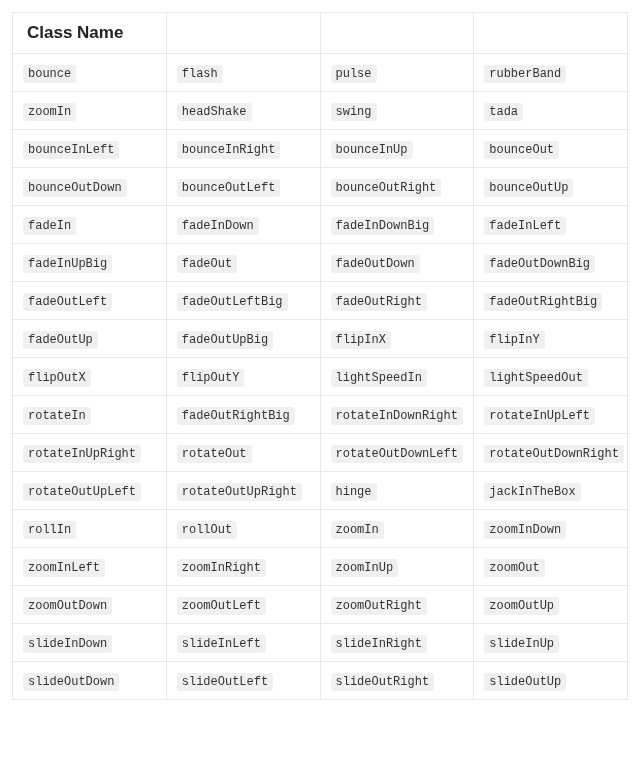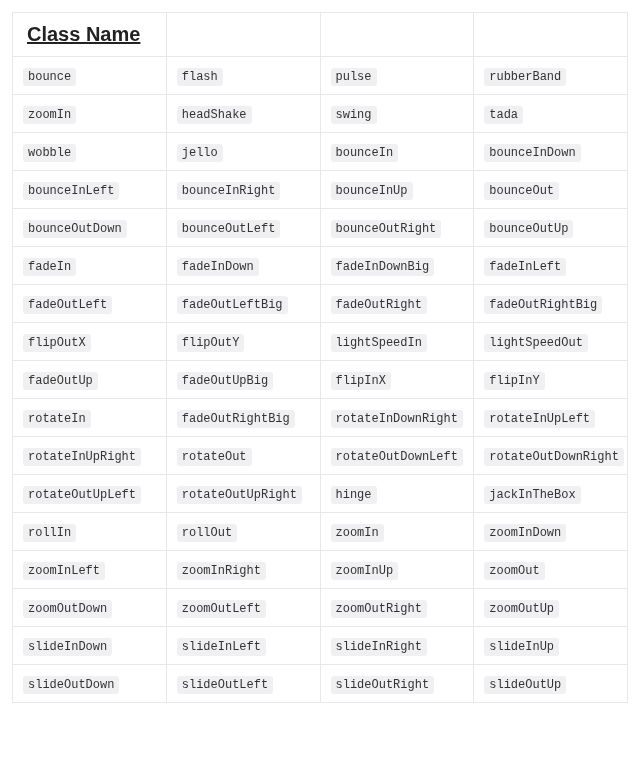--- a/index.html
+++ b/index.html
@@ -19,25 +19,24 @@
   }
   th, td {
     border: 1px solid #e8e8e8;
     padding: 8px 10px;
     text-align: left;
     vertical-align: middle;
     height: 38px;
   }
   th {
     font-weight: 600;
-    font-size: 20px;
+    font-size: 17px;
     color: #222;
     background: #fff;
     padding: 10px 14px;
-    text-decoration: underline;
   }
   code {
     font-family: "SFMono-Regular", Consolas, "Liberation Mono", Menlo, monospace;
     font-size: 12px;
     background: #f0f0f2;
     color: #333;
     padding: 2px 5px;
     border-radius: 3px;
     white-space: nowrap;
   }
@@ -61,60 +60,60 @@
         <td><code>pulse</code></td>
         <td><code>rubberBand</code></td>
       </tr>
       <tr>
         <td><code>zoomIn</code></td>
         <td><code>headShake</code></td>
         <td><code>swing</code></td>
         <td><code>tada</code></td>
       </tr>
       <tr>
-        <td><code>wobble</code></td>
-        <td><code>jello</code></td>
-        <td><code>bounceIn</code></td>
-        <td><code>bounceInDown</code></td>
-      </tr>
-      <tr>
         <td><code>bounceInLeft</code></td>
         <td><code>bounceInRight</code></td>
         <td><code>bounceInUp</code></td>
         <td><code>bounceOut</code></td>
       </tr>
       <tr>
         <td><code>bounceOutDown</code></td>
         <td><code>bounceOutLeft</code></td>
         <td><code>bounceOutRight</code></td>
         <td><code>bounceOutUp</code></td>
       </tr>
       <tr>
         <td><code>fadeIn</code></td>
         <td><code>fadeInDown</code></td>
         <td><code>fadeInDownBig</code></td>
         <td><code>fadeInLeft</code></td>
       </tr>
       <tr>
+        <td><code>fadeInUpBig</code></td>
+        <td><code>fadeOut</code></td>
+        <td><code>fadeOutDown</code></td>
+        <td><code>fadeOutDownBig</code></td>
+      </tr>
+      <tr>
         <td><code>fadeOutLeft</code></td>
         <td><code>fadeOutLeftBig</code></td>
         <td><code>fadeOutRight</code></td>
         <td><code>fadeOutRightBig</code></td>
       </tr>
       <tr>
+        <td><code>fadeOutUp</code></td>
+        <td><code>fadeOutUpBig</code></td>
+        <td><code>flipInX</code></td>
+        <td><code>flipInY</code></td>
+      </tr>
+      <tr>
         <td><code>flipOutX</code></td>
         <td><code>flipOutY</code></td>
         <td><code>lightSpeedIn</code></td>
         <td><code>lightSpeedOut</code></td>
-      </tr>
-      <tr>
-        <td><code>fadeOutUp</code></td>
-        <td><code>fadeOutUpBig</code></td>
-        <td><code>flipInX</code></td>
-        <td><code>flipInY</code></td>
       </tr>
       <tr>
         <td><code>rotateIn</code></td>
         <td><code>fadeOutRightBig</code></td>
         <td><code>rotateInDownRight</code></td>
         <td><code>rotateInUpLeft</code></td>
       </tr>
       <tr>
         <td><code>rotateInUpRight</code></td>
         <td><code>rotateOut</code></td>

